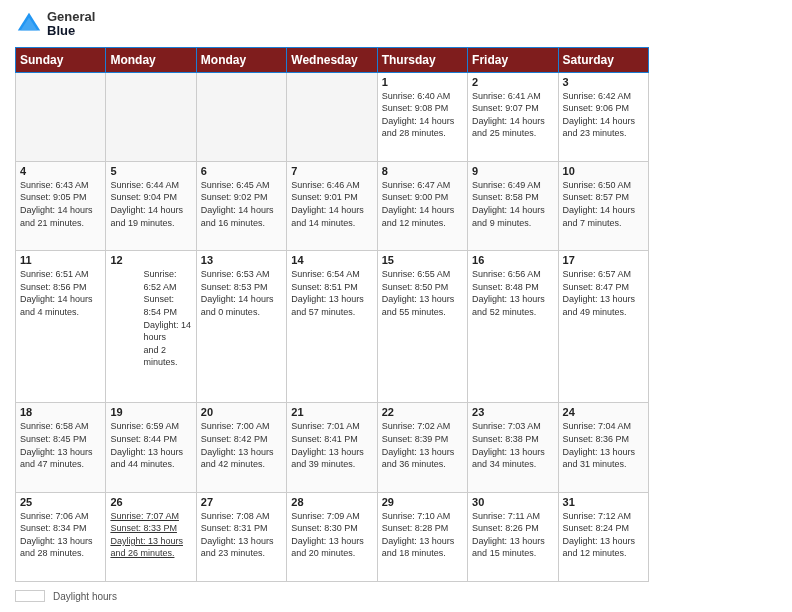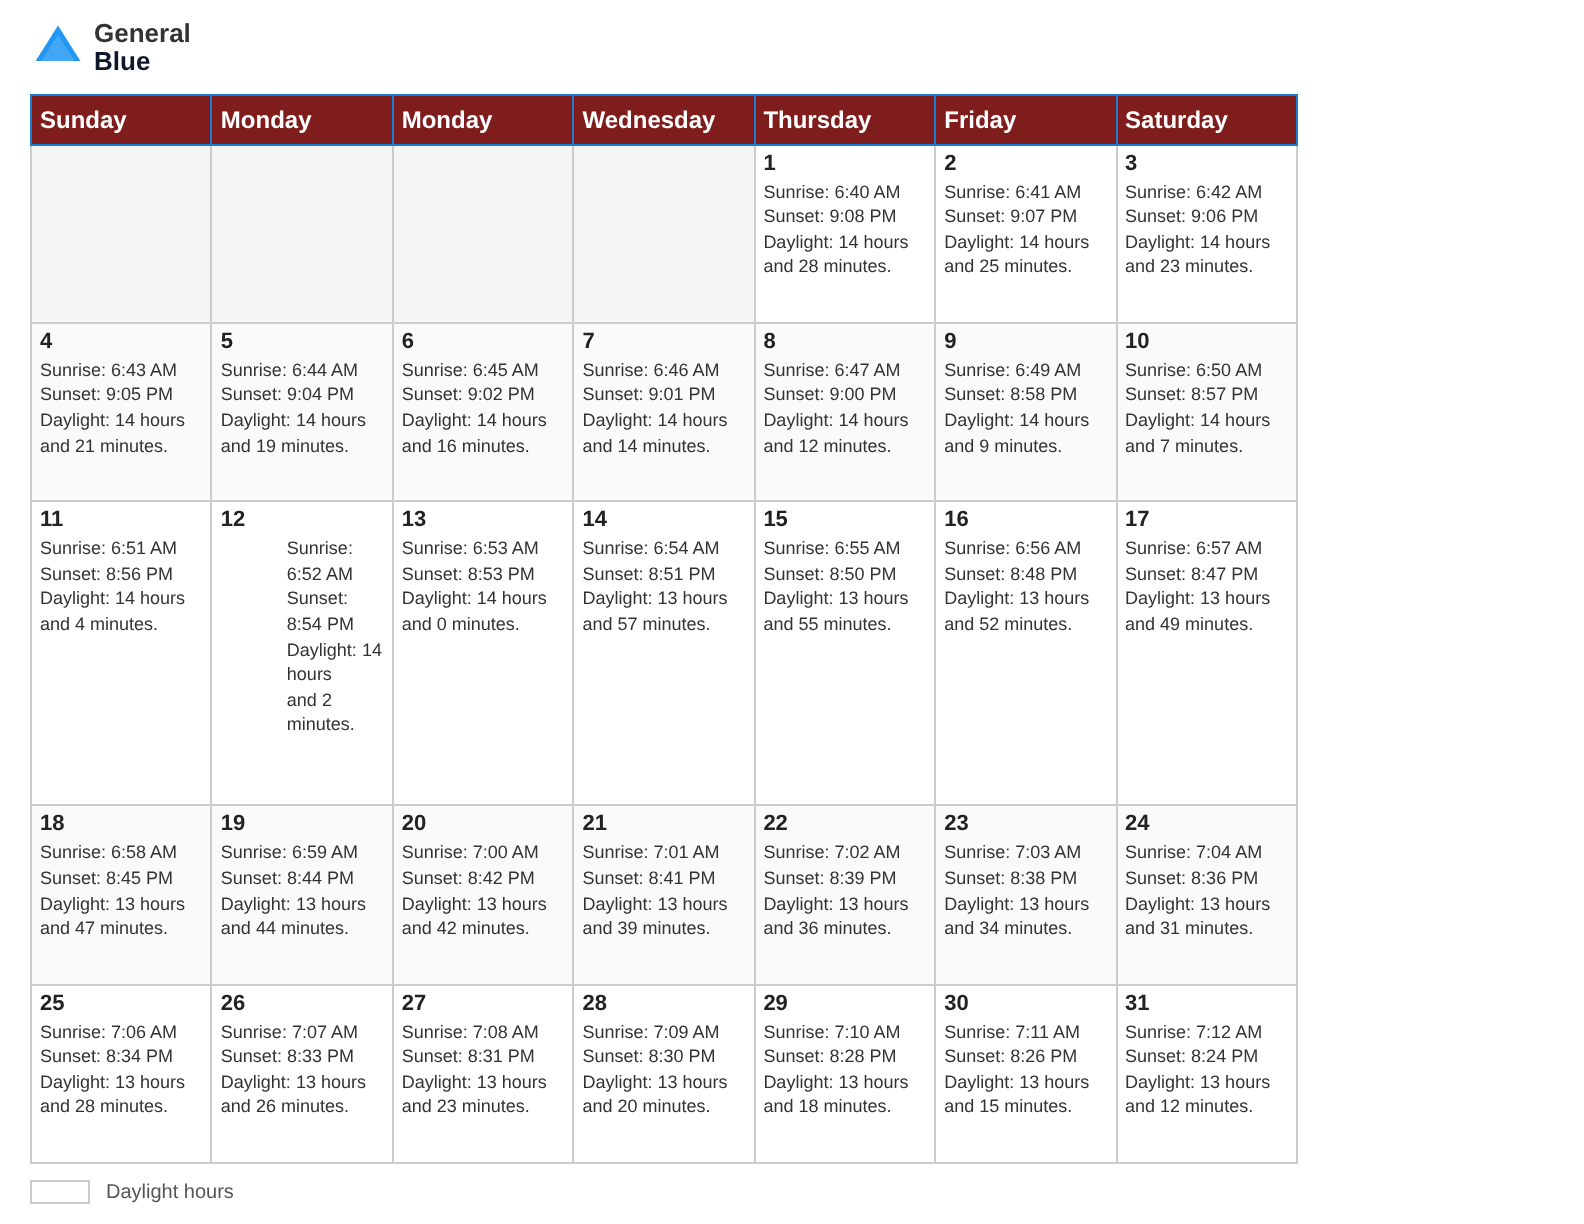--- a/index.html
+++ b/index.html
@@ -330,21 +330,21 @@
         <tr>
           <td>
             <span class="day-number">25</span>
             <div class="day-info" style="white-space: pre-line;">Sunrise: 7:06 AM
 Sunset: 8:34 PM
 Daylight: 13 hours
 and 28 minutes.</div>
           </td>
           <td>
             <span class="day-number">26</span>
-            <div class="day-info" style="white-space: pre-line;">Sunrise: 7:07 AM
+            <div class="day-info" style="white-space: pre-line; text-decoration: underline;">Sunrise: 7:07 AM
 Sunset: 8:33 PM
 Daylight: 13 hours
 and 26 minutes.</div>
           </td>
           <td>
             <span class="day-number">27</span>
             <div class="day-info" style="white-space: pre-line;">Sunrise: 7:08 AM
 Sunset: 8:31 PM
 Daylight: 13 hours
 and 23 minutes.</div>

